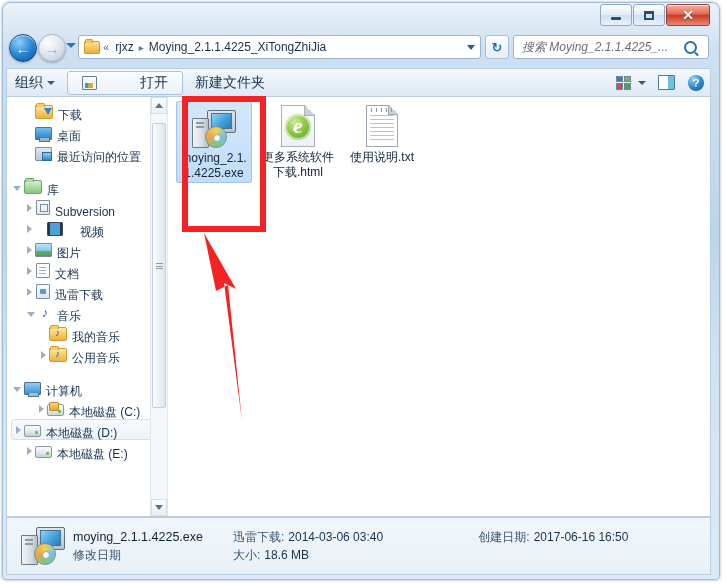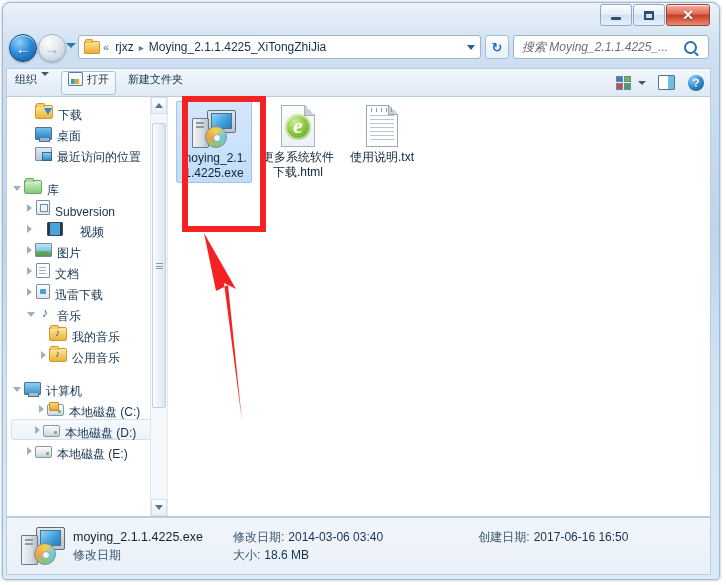--- a/index.html
+++ b/index.html
@@ -99,27 +99,27 @@
   }
   .mag:after{content:"";position:absolute;right:-4px;bottom:-3px;width:5px;height:2px;
     background:#2a6fb0;transform:rotate(45deg);border-radius:1px;}
   
   .toolbar{
     position:absolute;left:6px;top:68px;width:705px;height:28px;
     background:linear-gradient(180deg,#f4f8fc 0%,#e8f0f8 50%,#dfe9f4 100%);
     border:1px solid #b9cde0;border-bottom:none;box-sizing:border-box;
     display:flex;align-items:center;
   }
-  .tb-item{font-size:11px;color:#15314e;padding:0 8px;height:22px;display:flex;white-space:nowrap;}
+  .tb-item{font-size:14px;color:#15314e;padding:0 8px;height:22px;display:flex;align-items:center;white-space:nowrap;}
   .tb-caret{margin-left:4px;width:0;height:0;
     border-left:4px solid transparent;border-right:4px solid transparent;border-top:4px solid #3a5b78;}
   .tb-open{
     border:1px solid #a9c3da;border-radius:3px;
     background:linear-gradient(180deg,#fdfefe,#e9f1f9);
-    margin:8px 4px;padding:0 6px;
+    margin:8px 4px;padding:0 14px;gap:39px;
   }
   .open-ico{
     width:13px;height:12px;margin-right:4px;flex:none;
     background:linear-gradient(180deg,#fefefe,#eef3f8);
     border:1px solid #5c7f9e;border-radius:1px;position:relative;
   }
   .open-ico:after{content:"";position:absolute;left:2px;bottom:1px;width:8px;height:5px;
     background:linear-gradient(90deg,#4a90d9 0 33%,#8cc63f 33% 66%,#e8a33d 66% 100%);}
   .tb-right{margin-left:auto;display:flex;align-items:center;padding-right:6px;}
   .viewico{
@@ -485,21 +485,21 @@
           <div class="nav-item" style="padding-left: 6px;">
             <span class="tri open"></span>
             <span class="ico ico-pc"></span>
             <span class="nav-label">计算机</span>
           </div>
           <div class="nav-item" style="padding-left: 32px;">
             <span class="tri"></span>
             <span class="ico ico-drive sys"></span>
             <span class="nav-label">本地磁盘 (C:)</span>
           </div>
-          <div class="nav-item sel" style="padding-left: 23px;">
+          <div class="nav-item sel" style="padding-left: 4px;">
             <span class="tri"></span>
             <span class="ico ico-drive"></span>
             <span class="nav-label">本地磁盘 (D:)</span>
           </div>
           <div class="nav-item" style="padding-left: 20px;">
             <span class="tri"></span>
             <span class="ico ico-drive"></span>
             <span class="nav-label">本地磁盘 (E:)</span>
           </div>
         </div>
@@ -561,21 +561,21 @@
     <div class="st-ico">
       <div class="exe-ico">
         <div class="exe-mon"></div>
         <div class="exe-tower"></div>
         <div class="exe-cd"></div>
       </div>
     </div>
     <div class="st-text">
       <div class="st-row">
         <span class="st-name st-c1">moying_2.1.1.4225.exe</span>
-        <span class="st-key" style="margin-right:4px;">修改日期:</span>
+        <span class="st-key" style="margin-right:4px;">迅雷下载:</span>
         <span class="st-val st-c2">2014-03-06 03:40</span>
         <span class="st-key" style="margin-right:4px;">创建日期:</span>
         <span class="st-val">2017-06-16 16:50</span>
       </div>
       <div class="st-row">
         <span class="st-key st-c1">修改日期</span>
         <span class="st-key" style="margin-right:4px;">大小:</span>
         <span class="st-val">18.6 MB</span>
       </div>
     </div>

